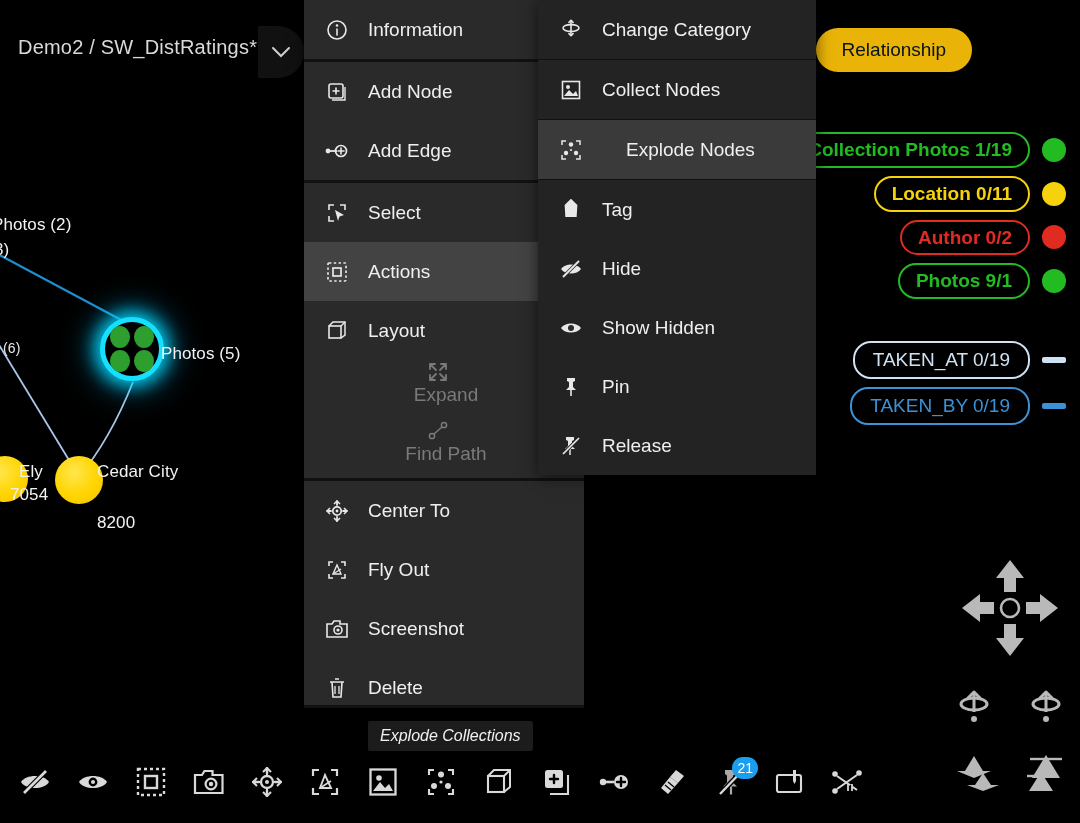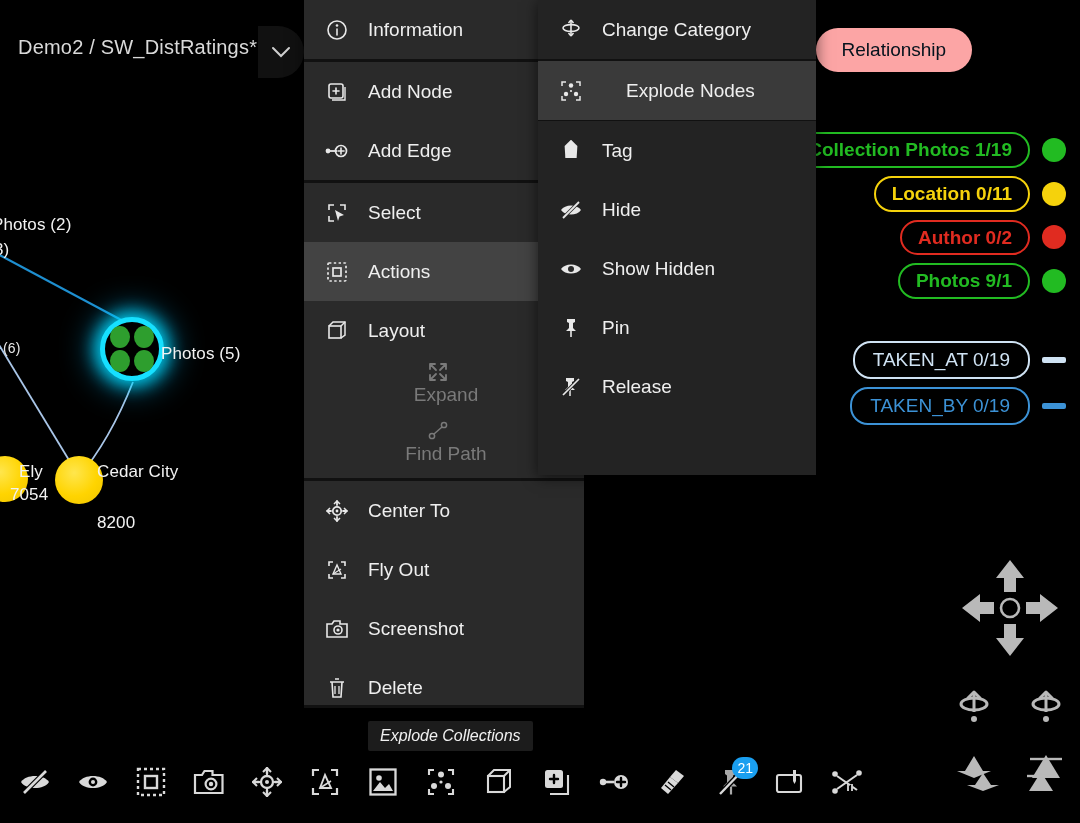--- a/index.html
+++ b/index.html
@@ -62,21 +62,21 @@
   }
   .tab {
     display:flex; align-items:center; justify-content:center;
     padding: 0 26px;
     color:#8c8c8c; font-size:19px;
     background:#2f3338;
     position:relative;
   }
   .tab:first-child { border-radius:22px 0 0 22px; }
   .tab.active {
-    background:#fca5a5; color:#05131d; border-radius:22px;
+    background:#eab308; color:#05131d; border-radius:22px;
     font-size:19px;
   }
   .tab.underlined::after {
     content:""; position:absolute; left:0; right:0; bottom:-1px;
     height:3px; background:#7fcdfb;
   }
 
   
   #legend {
     position:absolute; right:14px; top:132px;
@@ -396,20 +396,30 @@
             <ellipse cx="12" cy="9" rx="8" ry="3.4" stroke="#e8e8e8" stroke-width="1.6" fill="none"></ellipse>
             <path d="M12 1 v16" stroke="#e8e8e8" stroke-width="1.6"></path>
             <path d="M12 1 L9.5 4 M12 1 L14.5 4" stroke="#e8e8e8" stroke-width="1.5" fill="none"></path>
             <path d="M12 17 L9.5 14 M12 17 L14.5 14" stroke="#e8e8e8" stroke-width="1.5" fill="none"></path>
           </svg>
       </span>
       <span class="lbl">Change Category</span>
     </div>
     <div class="sep"></div>
 
+    <div class="mi">
+      <span class="ico">
+        <svg width="22" height="22" viewBox="0 0 22 22">
+            <rect x="2.5" y="2.5" width="17" height="17" stroke="#e8e8e8" stroke-width="1.6" fill="none"></rect>
+            <circle cx="8" cy="8" r="2" fill="#e8e8e8"></circle>
+            <path d="M4 17 L9 11 L13 15 L16 12 L18 17 Z" fill="#e8e8e8"></path>
+          </svg>
+      </span>
+      <span class="lbl">Collect Nodes</span>
+    </div>
     <div class="sep"></div>
 
     <div class="mi sub-hl">
       <span class="ico">
         <svg width="22" height="22" viewBox="0 0 22 22">
             <path d="M2 6 V2 H6 M16 2 h4 v4 M20 16 v4 h-4 M6 20 H2 v-4" stroke="#e8e8e8" stroke-width="1.5" fill="none"></path>
             <circle cx="11" cy="5.5" r="2.2" fill="#e8e8e8"></circle>
             <circle cx="6" cy="14" r="2.2" fill="#e8e8e8"></circle>
             <circle cx="16" cy="14" r="2.2" fill="#e8e8e8"></circle>
             <circle cx="11" cy="11" r="1.1" fill="#e8e8e8"></circle>

